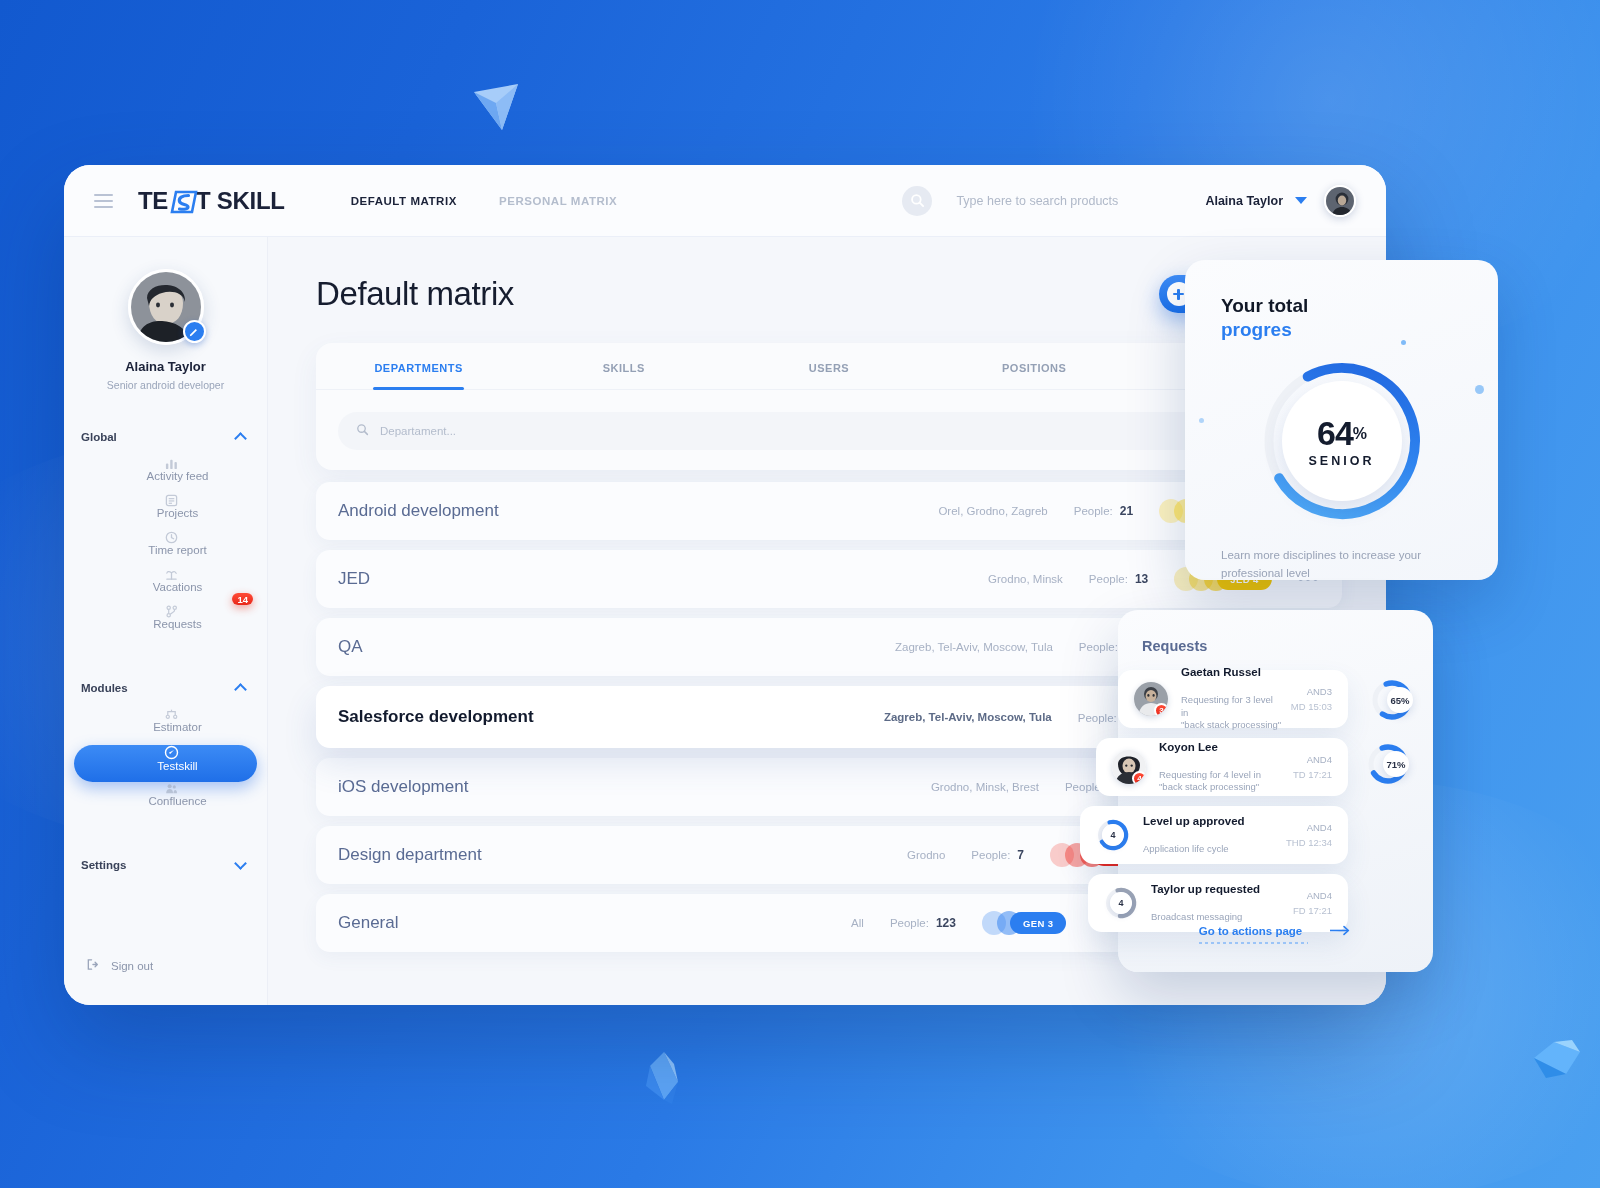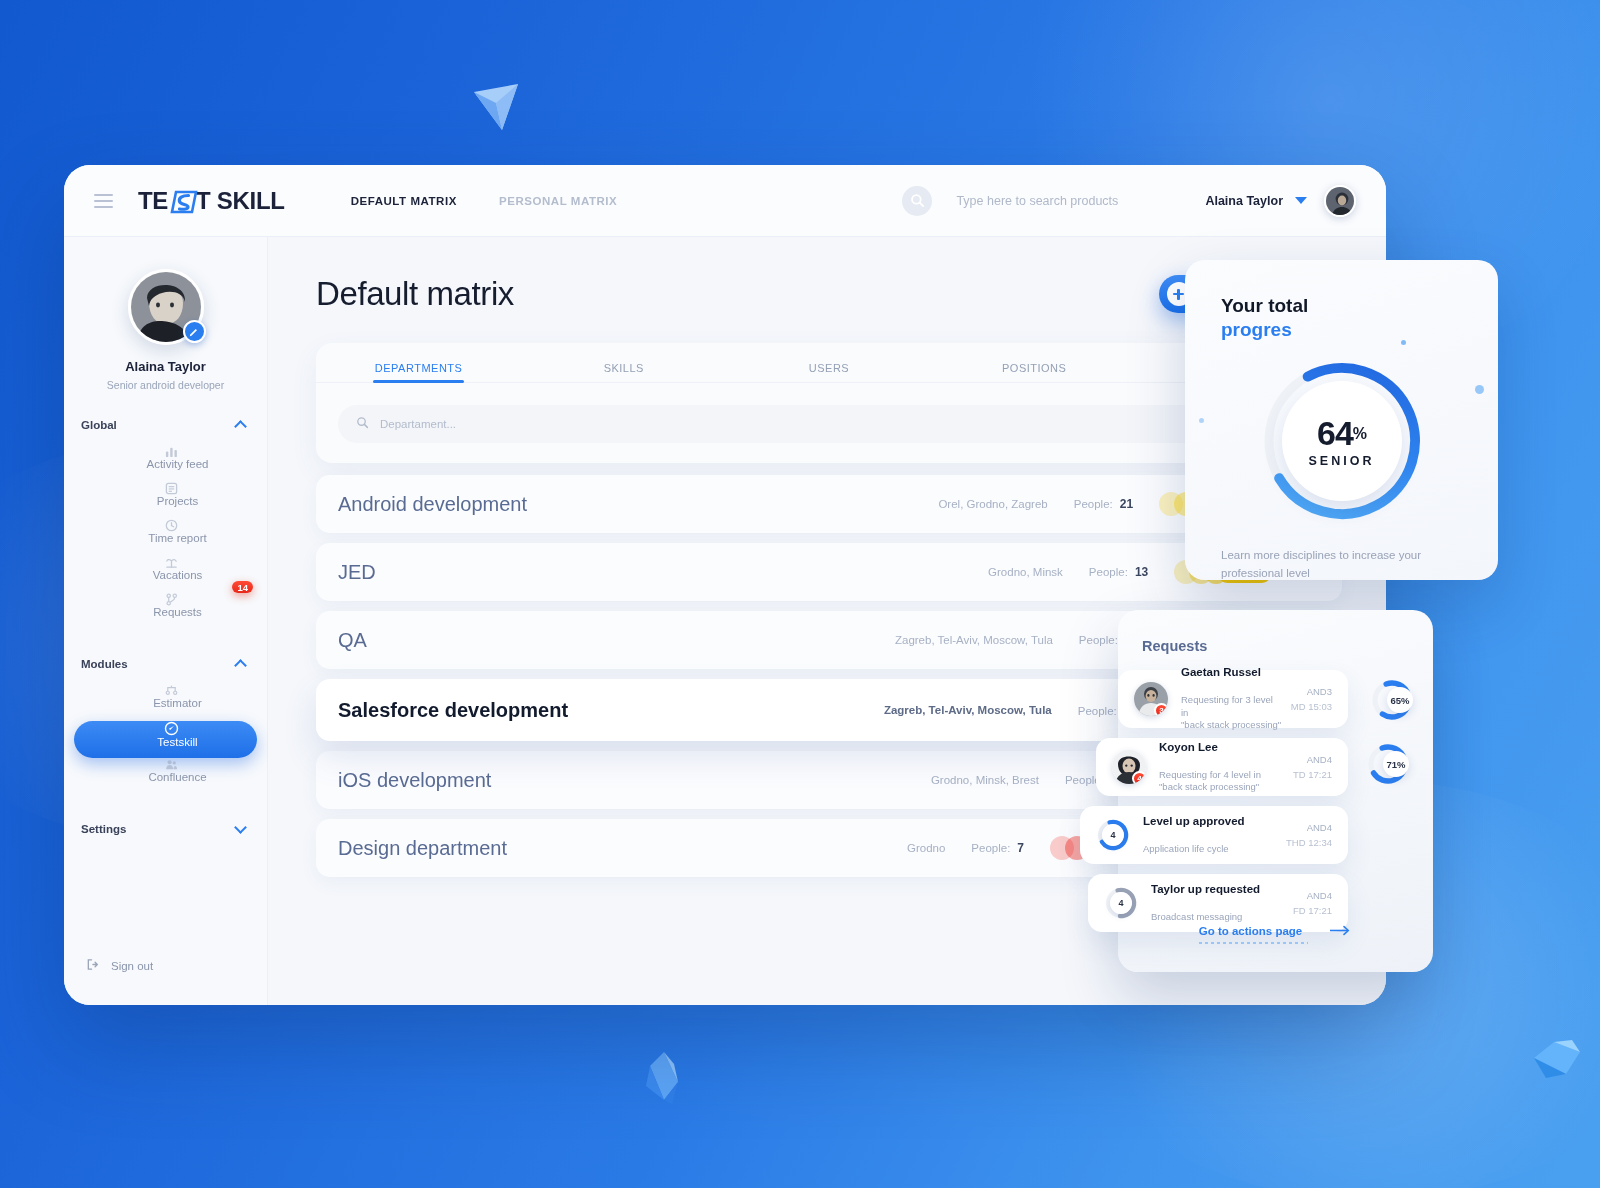--- a/index.html
+++ b/index.html
@@ -81,21 +81,21 @@
     border: 3px solid #fff; box-shadow: 0 6px 18px rgba(40,70,130,.18);
   }
   .edit-badge {
     position: absolute; right: -2px; bottom: 2px; width: 23px; height: 23px; border-radius: 50%;
     background: #2b7ef0; border: 2.5px solid #fff; display: flex; align-items: center;
     justify-content: center; box-shadow: 0 2px 6px rgba(30,90,200,.35); cursor: pointer;
   }
   .profile-name { margin-top: 14px; font-size: 13px; font-weight: 700; color: #1b2239; }
   .profile-role { margin-top: 5px; font-size: 10.5px; color: #9aa5ba; }
 
-  .nav-group { margin-top: 24px; }
+  .nav-group { margin-top: 36px; }
   .group-head {
     display: flex; align-items: center; justify-content: space-between;
     padding: 0 22px 0 17px; font-size: 11.5px; font-weight: 700; color: #394259;
     cursor: pointer; height: 20px;
   }
   .chev { width: 9px; height: 9px; border-left: 2px solid #2b7ef0; border-top: 2px solid #2b7ef0;
           transform: rotate(45deg); margin-bottom: -3px; }
   .chev.down { transform: rotate(225deg); margin-bottom: 3px; }
 
   .nav-item {
@@ -139,22 +139,22 @@
   }
   .btn-new .plus::before { width: 11px; height: 2.4px; }
   .btn-new .plus::after { width: 2.4px; height: 11px; }
   .btn-new .txt { color: #fff; font-size: 11.5px; font-weight: 700; letter-spacing: .6px; }
 
   .panel {
     margin-top: 30px; background: #fafbfd; border-radius: 16px;
     box-shadow: 0 10px 28px rgba(70,100,160,.07); padding: 0 0 20px;
   }
   .tabs { display: flex; border-bottom: 1px solid #eef1f7; padding: 0 0; }
-  .tab { flex: 1; text-align: center; padding: 19px 0 8px; font-size: 11px;
-    font-weight: 400; letter-spacing: .5px; color: #94a0b5; cursor: pointer; position: relative; }
+  .tab { flex: 1; text-align: center; padding: 19px 0 15px; font-size: 11px;
+    font-weight: 700; letter-spacing: .5px; color: #94a0b5; cursor: pointer; position: relative; }
   .tab.active { color: #2b7ef0; }
   .tab.active::after {
     content: ''; position: absolute; left: 28%; right: 28%; bottom: -1px;
     height: 3px; background: #2b7ef0; border-radius: 2px;
   }
   .dept-search {
     margin: 22px 22px 0; height: 38px; border-radius: 19px; background: #f3f5f9;
     display: flex; align-items: center; padding: 0 18px; gap: 11px;
   }
   .dept-search input {
@@ -167,21 +167,21 @@
   .rows { margin-top: 12px; position: relative; }
   .row {
     position: relative; background: #fbfcfe; border-radius: 14px; height: 58px;
     display: flex; align-items: center; padding: 0 22px 0 22px; margin-bottom: 10px;
     box-shadow: 0 6px 18px rgba(70,100,160,.06);
   }
   .row.lift {
     background: #ffffff; box-shadow: 0 16px 34px rgba(60,95,160,.14);
     height: 62px; z-index: 4;
   }
-  .row-name { font-size: 20px; color: #5a6b93; font-weight: 400; }
+  .row-name { font-size: 17px; color: #5a6b93; font-weight: 400; }
   .row.lift .row-name { color: #121a2d; font-weight: 700; }
   .row-right { margin-left: auto; display: flex; align-items: center; }
   .row-cities { font-size: 11.5px; color: #a7b1c4; }
   .row.lift .row-cities { color: #5d6b87; font-weight: 700; }
   .row-people { margin-left: 26px; font-size: 11.5px; color: #a7b1c4; }
   .row-people b { color: #3b4660; font-weight: 700; margin-left: 7px; font-size: 12px; }
   .row.lift .row-people b { color: #121a2d; font-size: 13px; }
 
   .stack { margin-left: 26px; display: flex; align-items: center; }
   .stack .dot {
@@ -620,20 +620,35 @@
             <div class="stack">
               <span class="dot" style="background:rgba(243,36,24,.22)"></span>
               <span class="dot" style="background:rgba(243,36,24,.40)"></span>
               <span class="dot" style="background:rgba(243,36,24,.58)"></span>
               <span class="pill" style="background:#f32418">DES 5</span>
             </div>
             <div class="dots-btn">•••</div>
           </div>
         </div>
 
+        <div class="row" style="width:80%">
+          <div class="row-name">General</div>
+          <div class="row-right">
+            <div class="row-cities">All</div>
+            <div class="row-people">
+              <span>People:</span><b>123</b>
+            </div>
+            <div class="stack">
+              <span class="dot" style="background:rgba(43,126,240,.28)"></span>
+              <span class="dot" style="background:rgba(43,126,240,.50)"></span>
+              <span class="pill" style="background:#2b7ef0">GEN 3</span>
+            </div>
+            <div class="dots-btn">•••</div>
+          </div>
+        </div>
       </div>
     </div>
 
   </div>
 </div>
 
 <div class="total-card">
   <div class="tc-title">
     <span>Your total</span>
     <span class="blue">progres</span>

